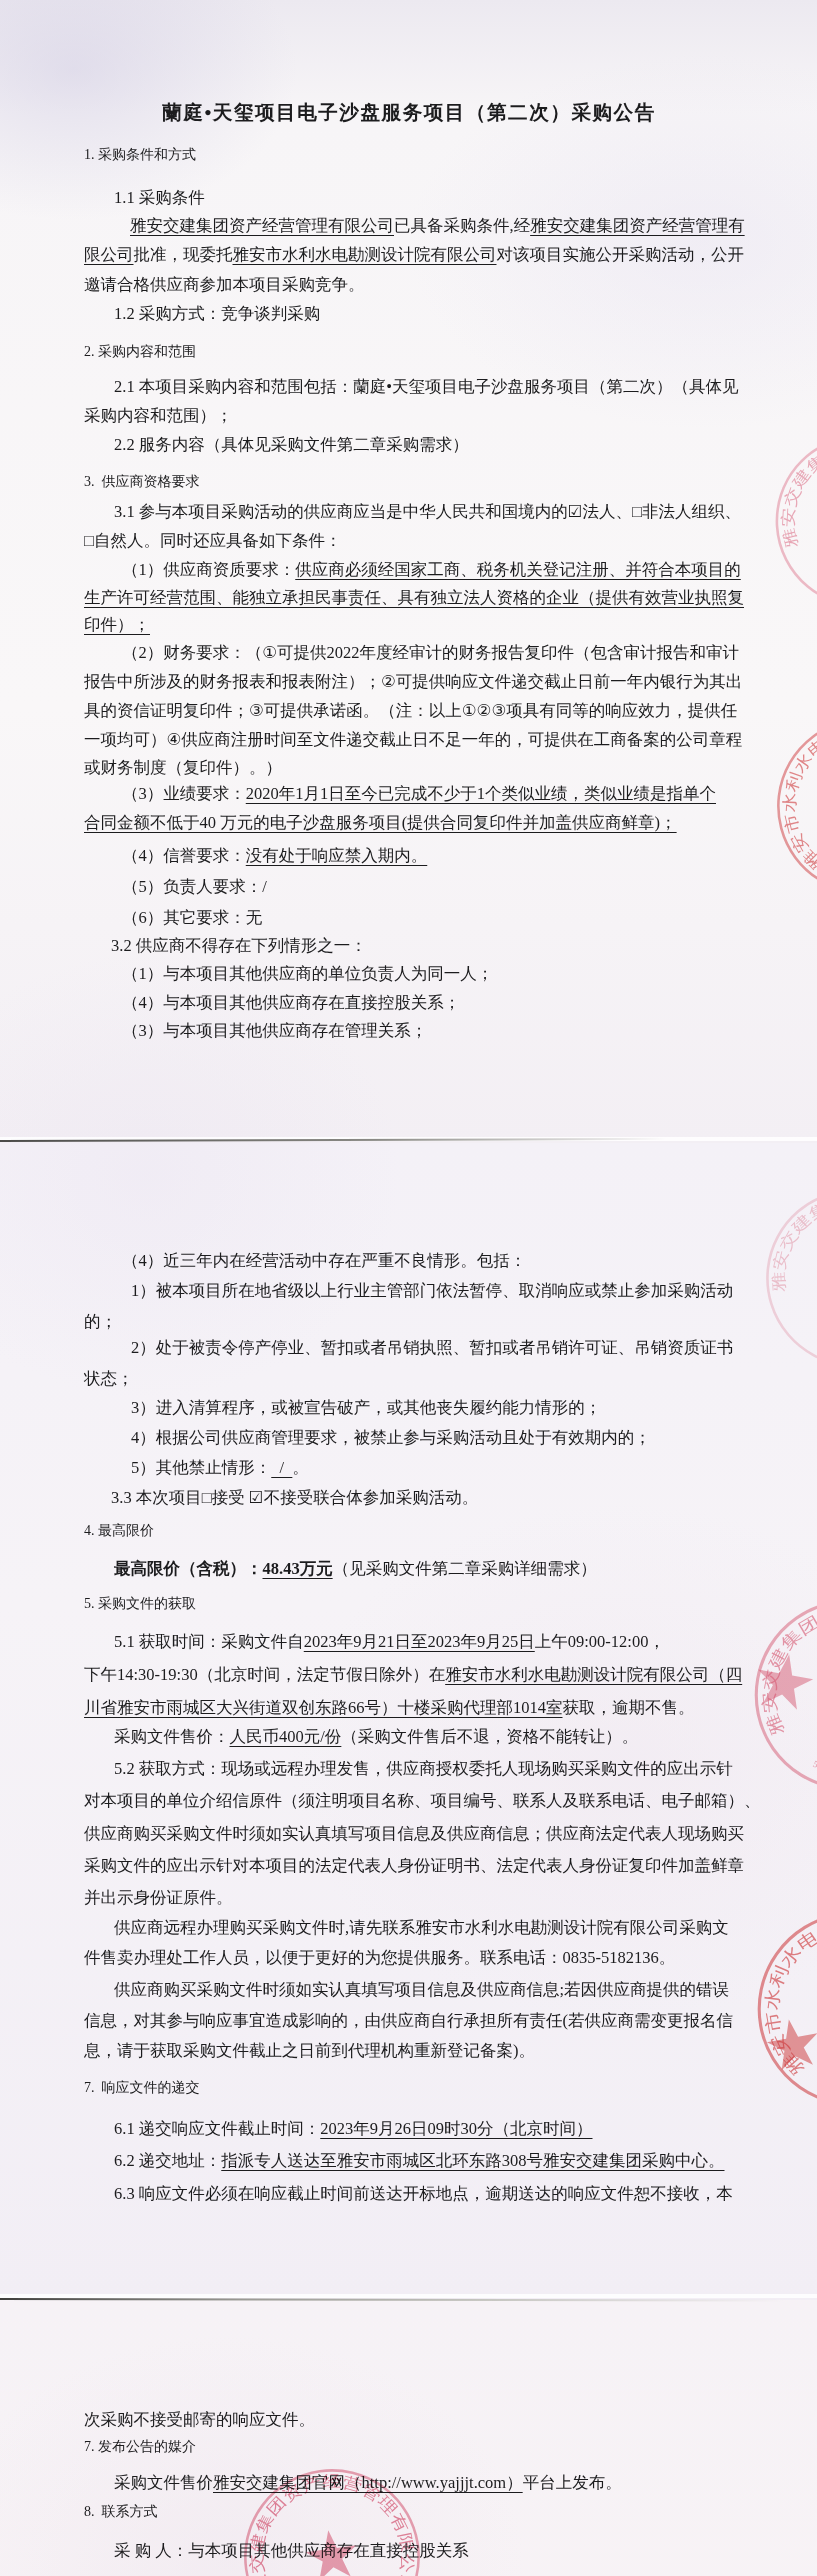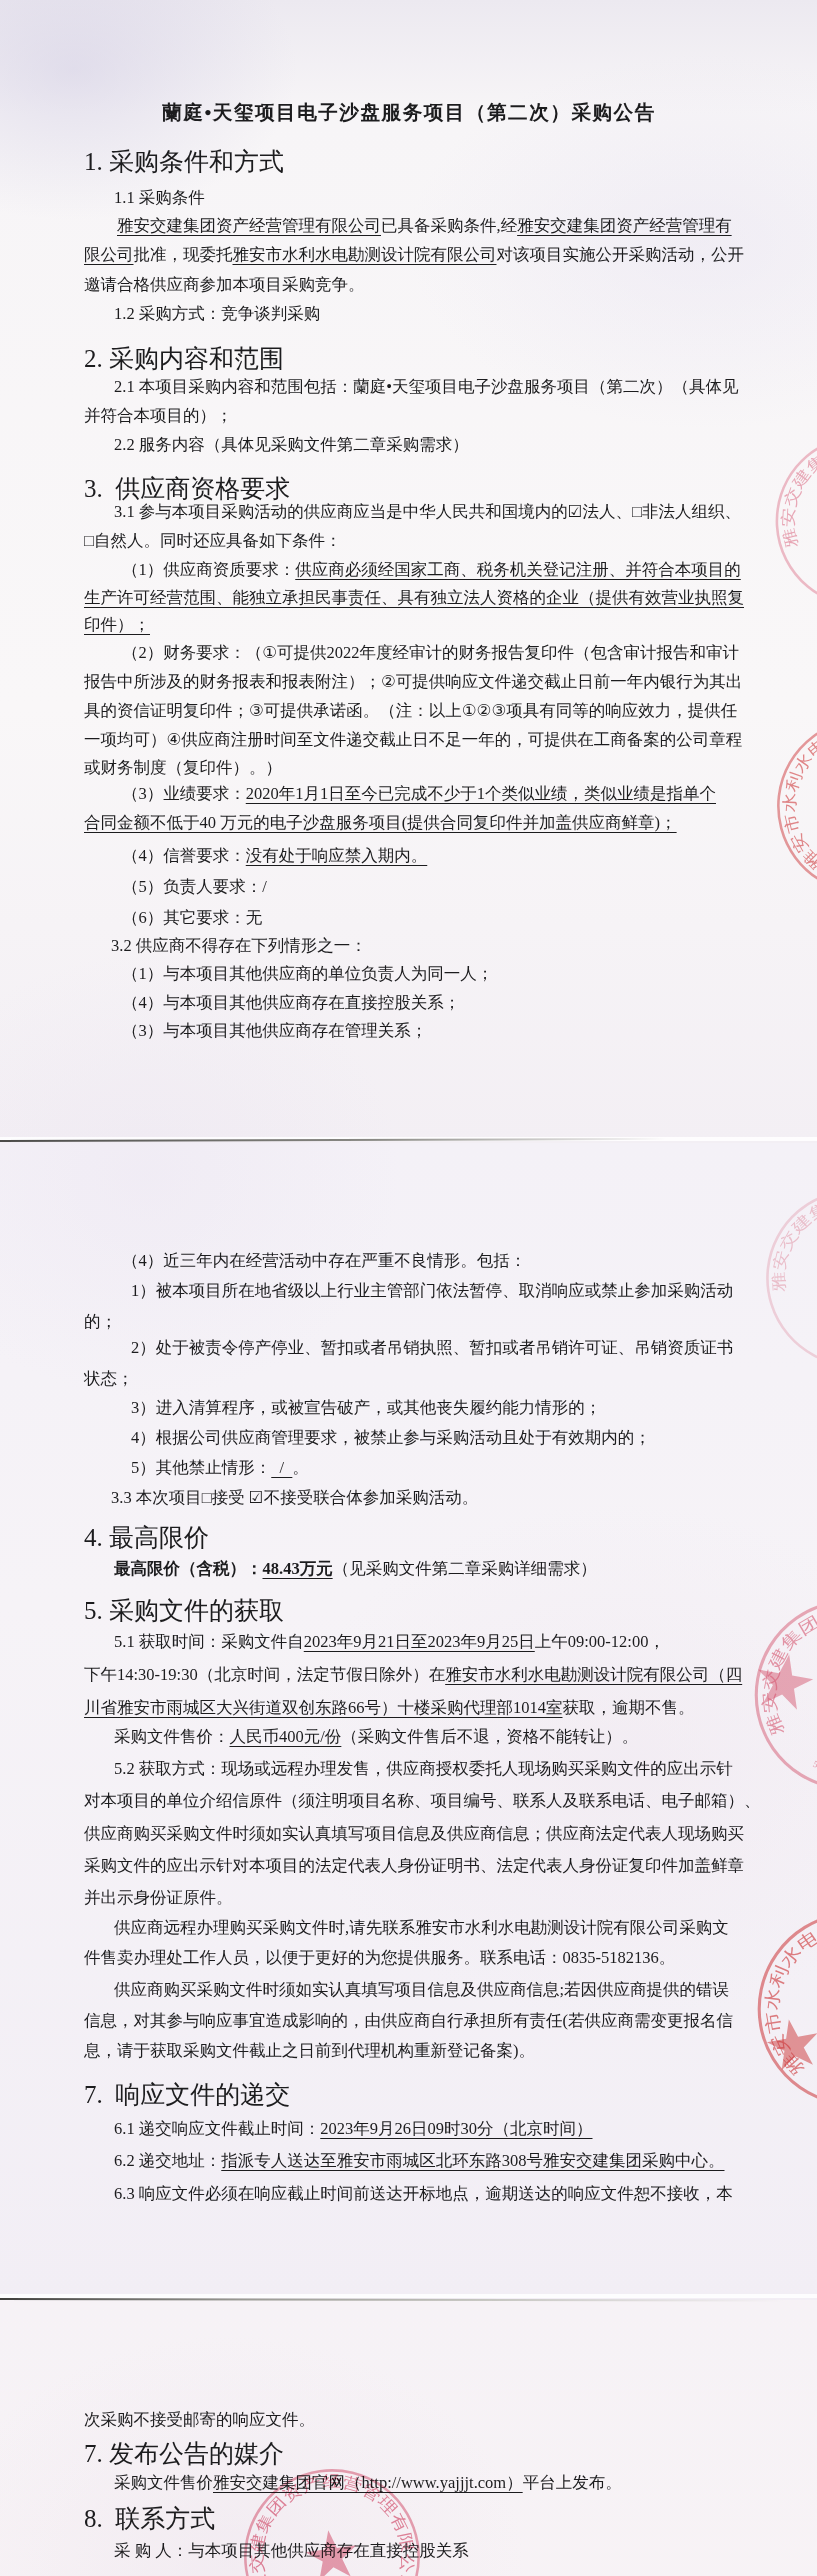--- a/index.html
+++ b/index.html
@@ -17,21 +17,21 @@
     position:absolute;inset:0;pointer-events:none;z-index:1;
     background:
       radial-gradient(319px 216px at 9% 2%, rgba(203,198,224,.45), transparent 70%),
       radial-gradient(422px 268px at 86% 7%, rgba(228,223,240,.38), transparent 70%),
       radial-gradient(361px 319px at 18% 34%, rgba(233,226,240,.35), transparent 70%),
       radial-gradient(474px 371px at 76% 51%, rgba(238,228,238,.4), transparent 70%),
       radial-gradient(422px 319px at 28% 74%, rgba(236,226,236,.4), transparent 70%),
       radial-gradient(484px 381px at 82% 93%, rgba(243,225,232,.45), transparent 70%);
   }
   .ln{position:absolute;font-size:16.5px;line-height:1.25;white-space:pre;z-index:2;}
-  .h{font-size:25px;}
+  .h{font-size:14px;}
   .title{left:0;width:100%;text-align:center;font-size:19.6px;font-weight:600;letter-spacing:1.5px;}
   .u{text-decoration:underline;text-underline-offset:3.6px;text-decoration-thickness:0.8px;}
   .b{font-weight:bold;}
   .seam{position:absolute;left:0;z-index:3;}
   .seam-glow{height:3.6px;background:rgba(255,255,255,.85);}
   .seam1{top:1140px;width:680px;height:1.5px;transform:rotate(-0.18deg);transform-origin:left center;
     background:linear-gradient(90deg,#4a4a48,#8a8a85 55%,rgba(150,150,145,0) 98%);}
   .seam2{top:2298px;width:809px;height:1.5px;transform:rotate(0.12deg);transform-origin:left center;
     background:linear-gradient(90deg,#3f3f3c,#9a9a94 30%,#c5c5c0 60%,rgba(200,200,195,0) 97%);}
   .stamp{position:absolute;mix-blend-mode:multiply;pointer-events:none;z-index:5;}
@@ -49,27 +49,27 @@
 </svg>
 
 <div class="page page1"></div>
 <div class="page page2"></div>
 <div class="page page3"></div>
 <div class="texture"></div>
 
 <div class="ln title" style="top:101px"><span>蘭庭•天玺项目电子沙盘服务项目（第二次）采购公告</span></div>
 <div class="ln h" style="top:146px;left:84px"><span>1. 采购条件和方式</span></div>
 <div class="ln" style="top:188px;left:114px"><span>1.1 采购条件</span></div>
-<div class="ln" style="top:216px;left:117px"><span class="u">雅安交建集团资产经营管理有限公司</span><span>已具备采购条件,经</span><span class="u">雅安交建集团资产经营管理有</span></div>
+<div class="ln" style="top:216px;left:130px"><span class="u">雅安交建集团资产经营管理有限公司</span><span>已具备采购条件,经</span><span class="u">雅安交建集团资产经营管理有</span></div>
 <div class="ln" style="top:245px;left:84px"><span class="u">限公司</span><span>批准，现委托</span><span class="u">雅安市水利水电勘测设计院有限公司</span><span>对该项目实施公开采购活动，公开</span></div>
 <div class="ln" style="top:275px;left:84px"><span>邀请合格供应商参加本项目采购竞争。</span></div>
 <div class="ln" style="top:304px;left:114px"><span>1.2 采购方式：竞争谈判采购</span></div>
 <div class="ln h" style="top:343px;left:84px"><span>2. 采购内容和范围</span></div>
 <div class="ln" style="top:377px;left:114px"><span>2.1 本项目采购内容和范围包括：蘭庭•天玺项目电子沙盘服务项目（第二次）（具体见</span></div>
-<div class="ln" style="top:406px;left:84px"><span>并符合本项目的）；</span></div>
+<div class="ln" style="top:406px;left:84px"><span>采购内容和范围）；</span></div>
 <div class="ln" style="top:435px;left:114px"><span>2.2 服务内容（具体见采购文件第二章采购需求）</span></div>
 <div class="ln h" style="top:473px;left:84px"><span>3.  供应商资格要求</span></div>
 <div class="ln" style="top:502px;left:114px"><span>3.1 参与本项目采购活动的供应商应当是中华人民共和国境内的☑法人、□非法人组织、</span></div>
 <div class="ln" style="top:531px;left:84px"><span>□自然人。同时还应具备如下条件：</span></div>
 <div class="ln" style="top:560px;left:122px"><span>（1）供应商资质要求：</span><span class="u">供应商必须经国家工商、税务机关登记注册、并符合本项目的</span></div>
 <div class="ln" style="top:588px;left:84px"><span class="u">生产许可经营范围、能独立承担民事责任、具有独立法人资格的企业（提供有效营业执照复</span></div>
 <div class="ln" style="top:615px;left:84px"><span class="u">印件）；</span></div>
 <div class="ln" style="top:643px;left:122px"><span>（2）财务要求：（①可提供2022年度经审计的财务报告复印件（包含审计报告和审计</span></div>
 <div class="ln" style="top:672px;left:84px"><span>报告中所涉及的财务报表和报表附注）；②可提供响应文件递交截止日前一年内银行为其出</span></div>
 <div class="ln" style="top:701px;left:84px"><span>具的资信证明复印件；③可提供承诺函。（注：以上①②③项具有同等的响应效力，提供任</span></div>

